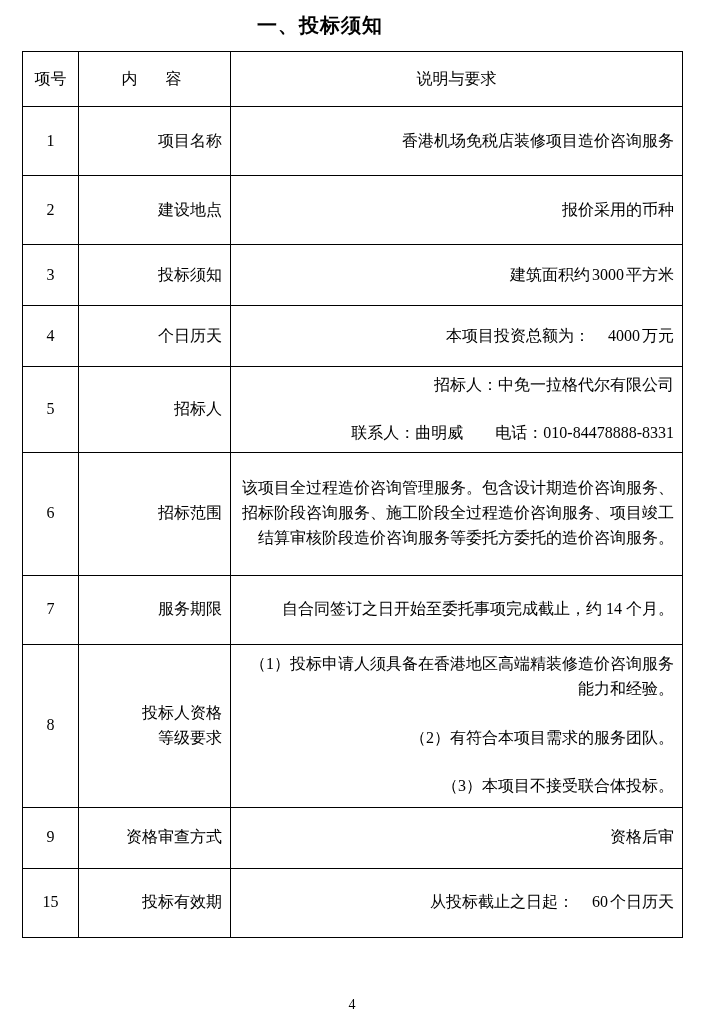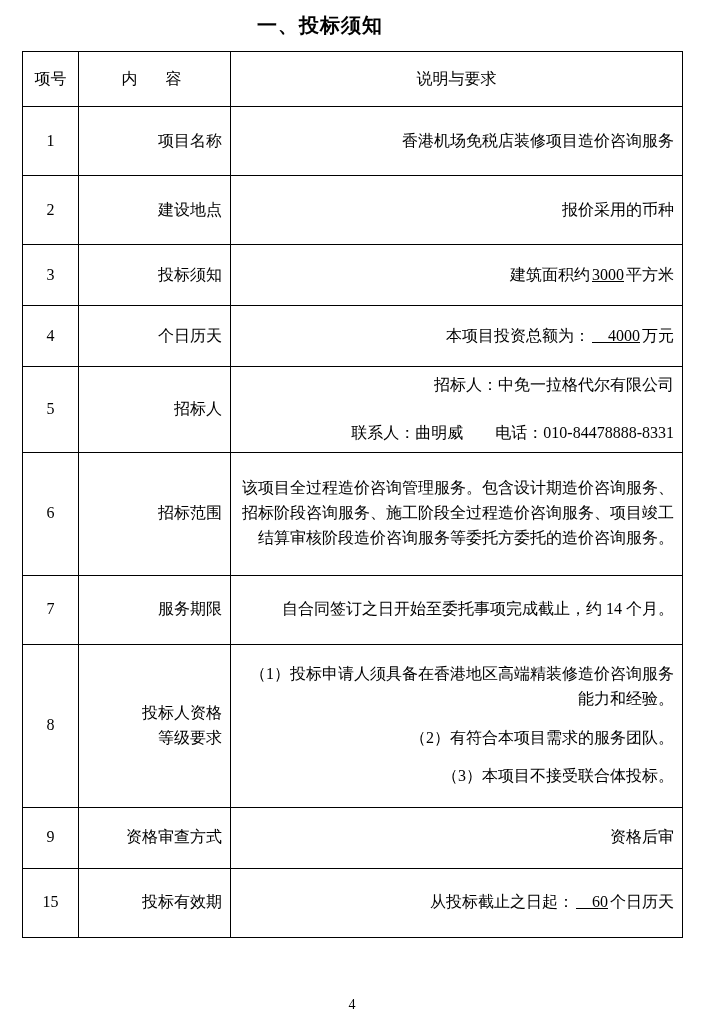--- a/index.html
+++ b/index.html
@@ -61,29 +61,28 @@
     text-align: right;
   }
   td.desc {
     text-align: right;
     padding-left: 12px;
   }
   .row-tall td { height: 56px; }
   .row-mid td { height: 48px; }
 
   .u {
-    text-decoration: underline;
     padding: 0 2px;
   }
   .desc p {
     margin: 0 0 0 0;
   }
   .desc p + p { margin-top: 6px; }
   .indent-block p { margin: 0; }
-  .indent-block p + p { margin-top: 14px; }
+  .indent-block p + p { margin-top: 24px; }
   .two-line p + p { margin-top: 23px; }
   .page-number {
     position: absolute;
     bottom: 14px;
     left: 0;
     width: 704px;
     text-align: center;
     font-size: 14px;
   }
 </style>

